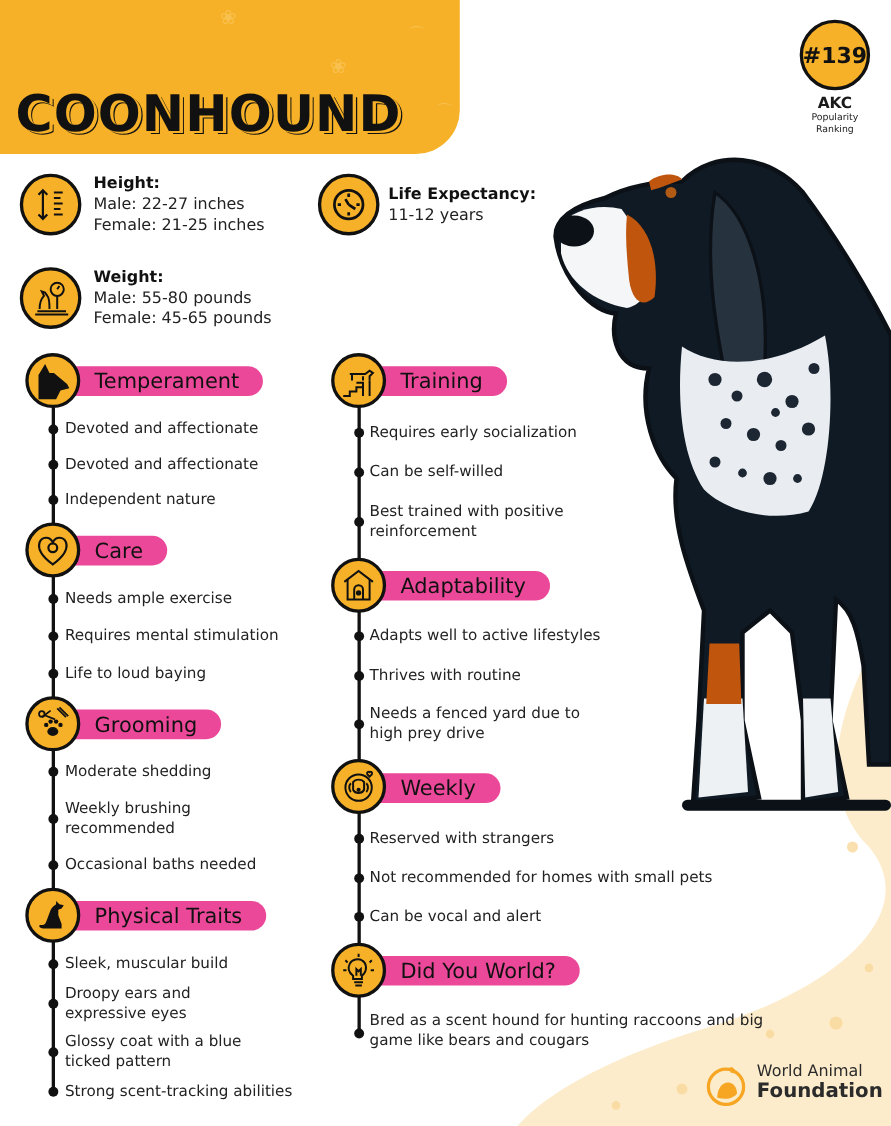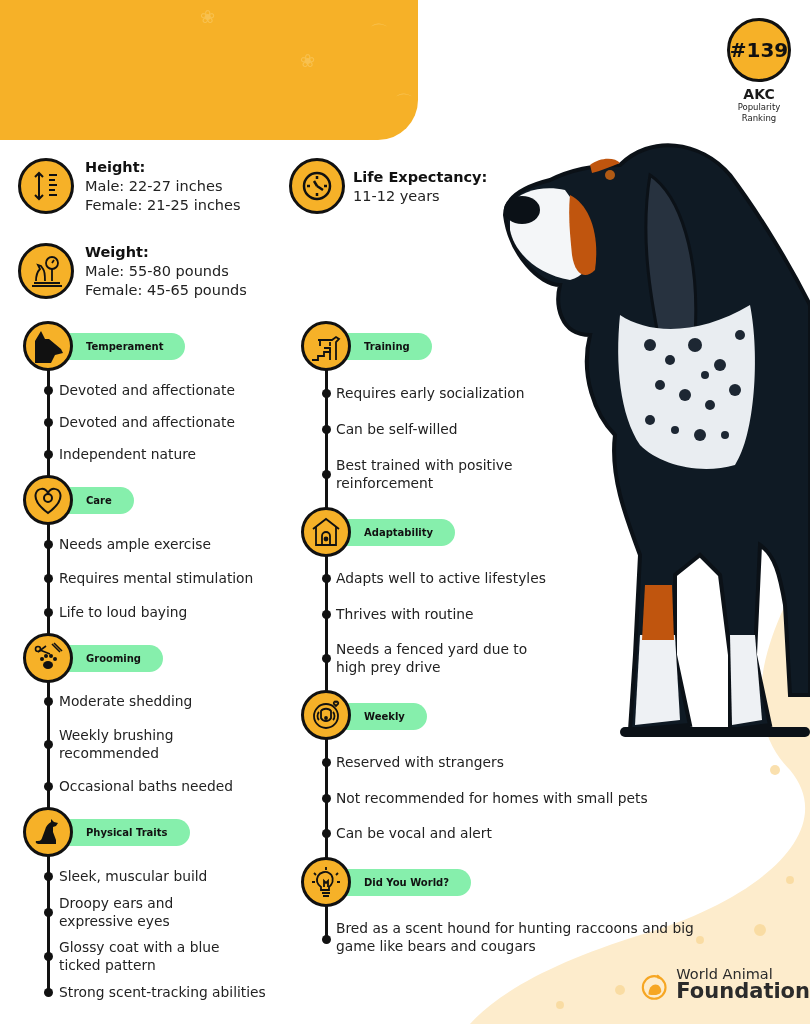--- a/index.html
+++ b/index.html
@@ -40,36 +40,36 @@
   .stat-text { position: absolute; font-size: 14.5px; line-height: 19px; color: #222; }
   .stat-text .lbl { font-weight: 800; color: #111; }
 
   
   .sec-icon {
     position: absolute; width: 50px; height: 50px; border-radius: 50%;
     background: #f6b128; border: 3px solid #111; z-index: 3;
     display: flex; align-items: center; justify-content: center;
   }
   .sec-pill {
-    position: absolute; height: 27px; border-radius: 14px; background: #86efac;
+    position: absolute; height: 27px; border-radius: 14px; background: #ec4899;
     padding: 0 22px 0 34px; display: flex; align-items: center;
-    font-weight: 700; font-size: 10px; color: #111; z-index: 2;
+    font-weight: 400; font-size: 19px; color: #111; z-index: 2;
   }
   .vline { position: absolute; width: 2.5px; background: #111; z-index: 1; }
   .item { position: absolute; font-size: 13.8px; line-height: 17.5px; color: #222; }
   .dot { position: absolute; width: 9px; height: 9px; border-radius: 50%; background: #111; z-index: 2; }
 
   
   .cream { position: absolute; left: 0; top: 0; width: 810px; height: 1024px; z-index: 0; }
 
   
   .logo { position: absolute; left: 640px; top: 966px; width: 170px; height: 50px; display: flex; z-index: 4; }
   .logo-text { margin-left: 8px; line-height: 17px; color: #2b2b2b; }
   .logo-text .a { font-size: 14.5px; }
-  .logo-text .b { font-size: 21px; font-weight: 800; }
+  .logo-text .b { font-size: 18px; font-weight: 800; }
 
   .dog { position: absolute; left: 500px; top: 135px; width: 310px; height: 610px; z-index: 3; }
 </style>
 </head>
 <body>
 
 <svg class="cream" viewBox="0 0 810 1024">
   <path d="M810 560 C 760 640, 740 720, 790 770 C 840 830, 760 900, 640 935 C 560 960, 500 990, 470 1024 L 810 1024 Z" fill="#fdeccc"></path>
   <g fill="#f9d99a" opacity=".8">
     <circle cx="775" cy="770" r="5"></circle>
@@ -79,20 +79,21 @@
       <circle cx="560" cy="1005" r="4"></circle>
       <circle cx="760" cy="930" r="6"></circle>
   </g>
 </svg>
 
 <div class="banner">
   <span class="deco" style="left:200px;top:6px">❀</span>
   <span class="deco" style="left:300px;top:50px">❀</span>
   <span class="deco" style="left:370px;top:20px">⌒</span>
   <span class="deco" style="left:395px;top:90px">⌒</span>
+  <div class="title l2">COONHOUND</div>
 </div>
 
 <div class="rank-circle">#139</div>
 <div class="rank-akc">AKC</div>
 <div class="rank-sub" style="top:102px">Popularity</div>
 <div class="rank-sub" style="top:113px">Ranking</div>
 
 <div class="stat-icon" style="left:18px;top:158px">
   <svg width="34" height="34" viewBox="0 0 34 34" fill="none" stroke="#111" stroke-width="2">
       <path d="M10 4v26M6 8l4-4 4 4M6 26l4 4 4-4"></path>

